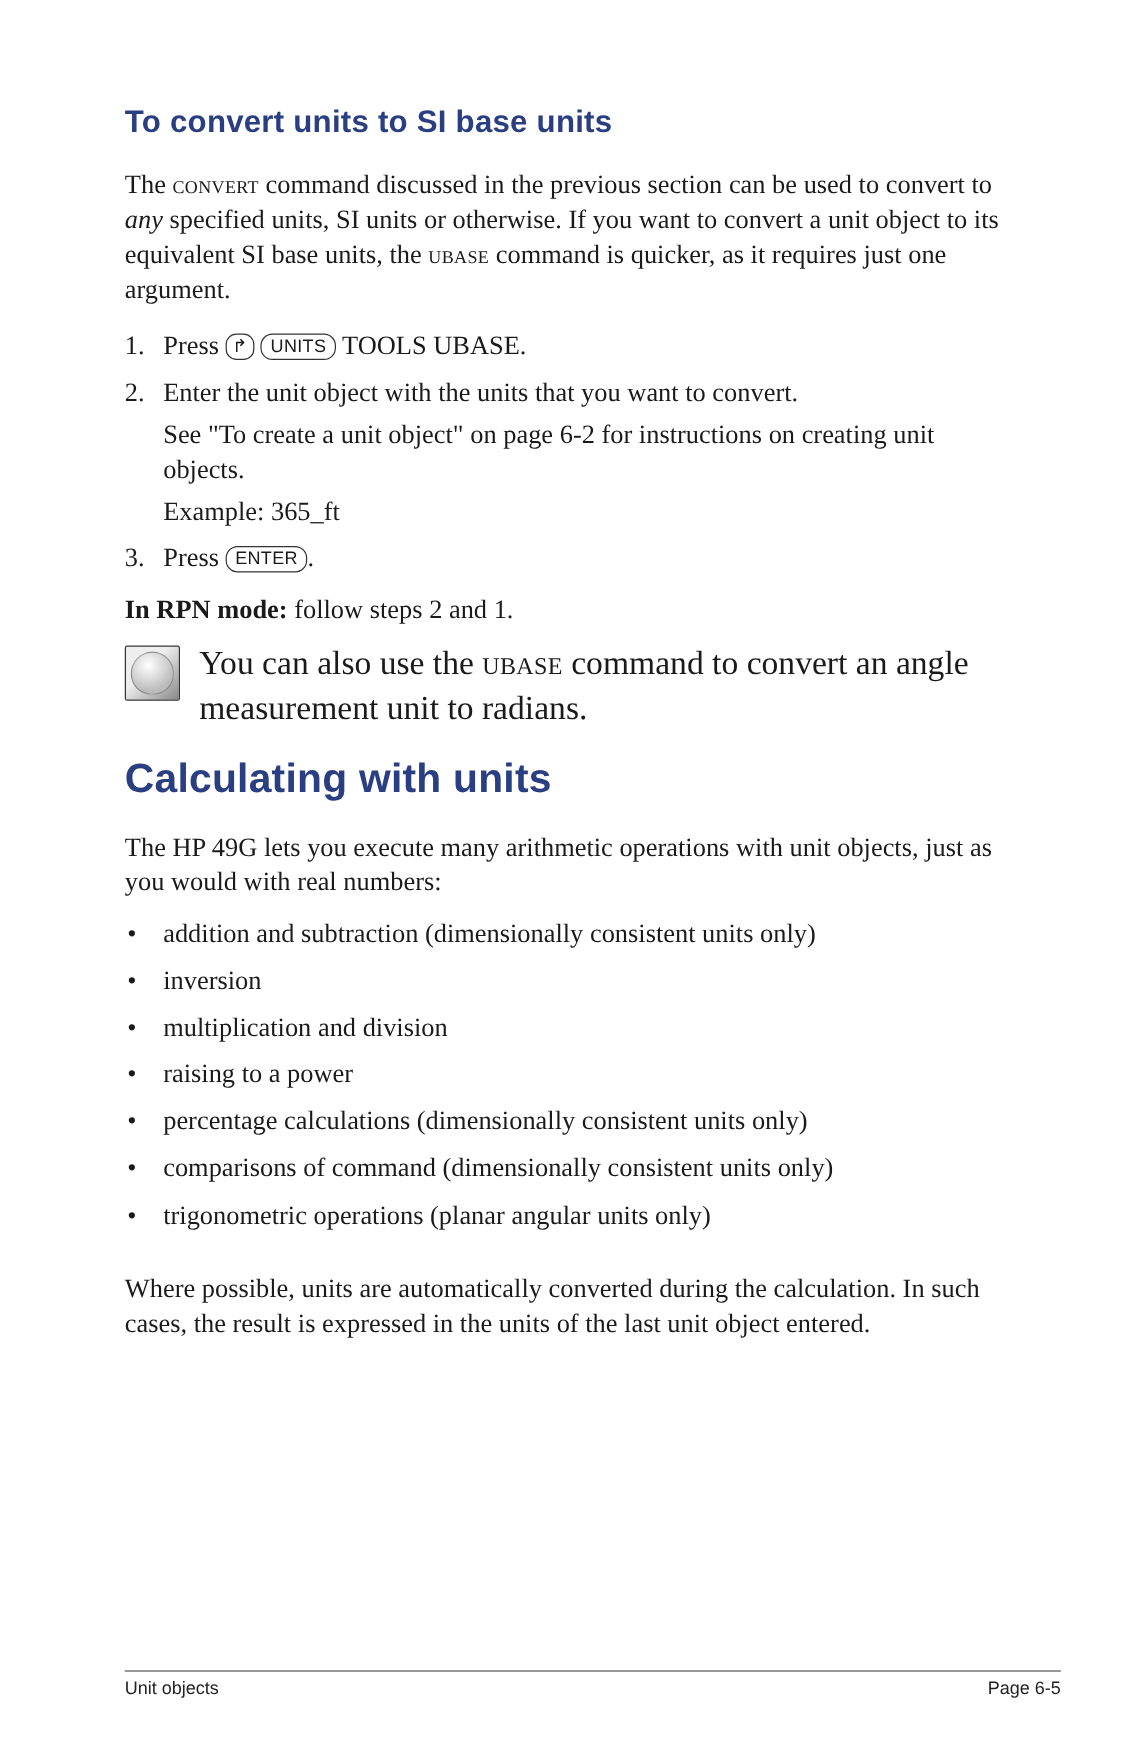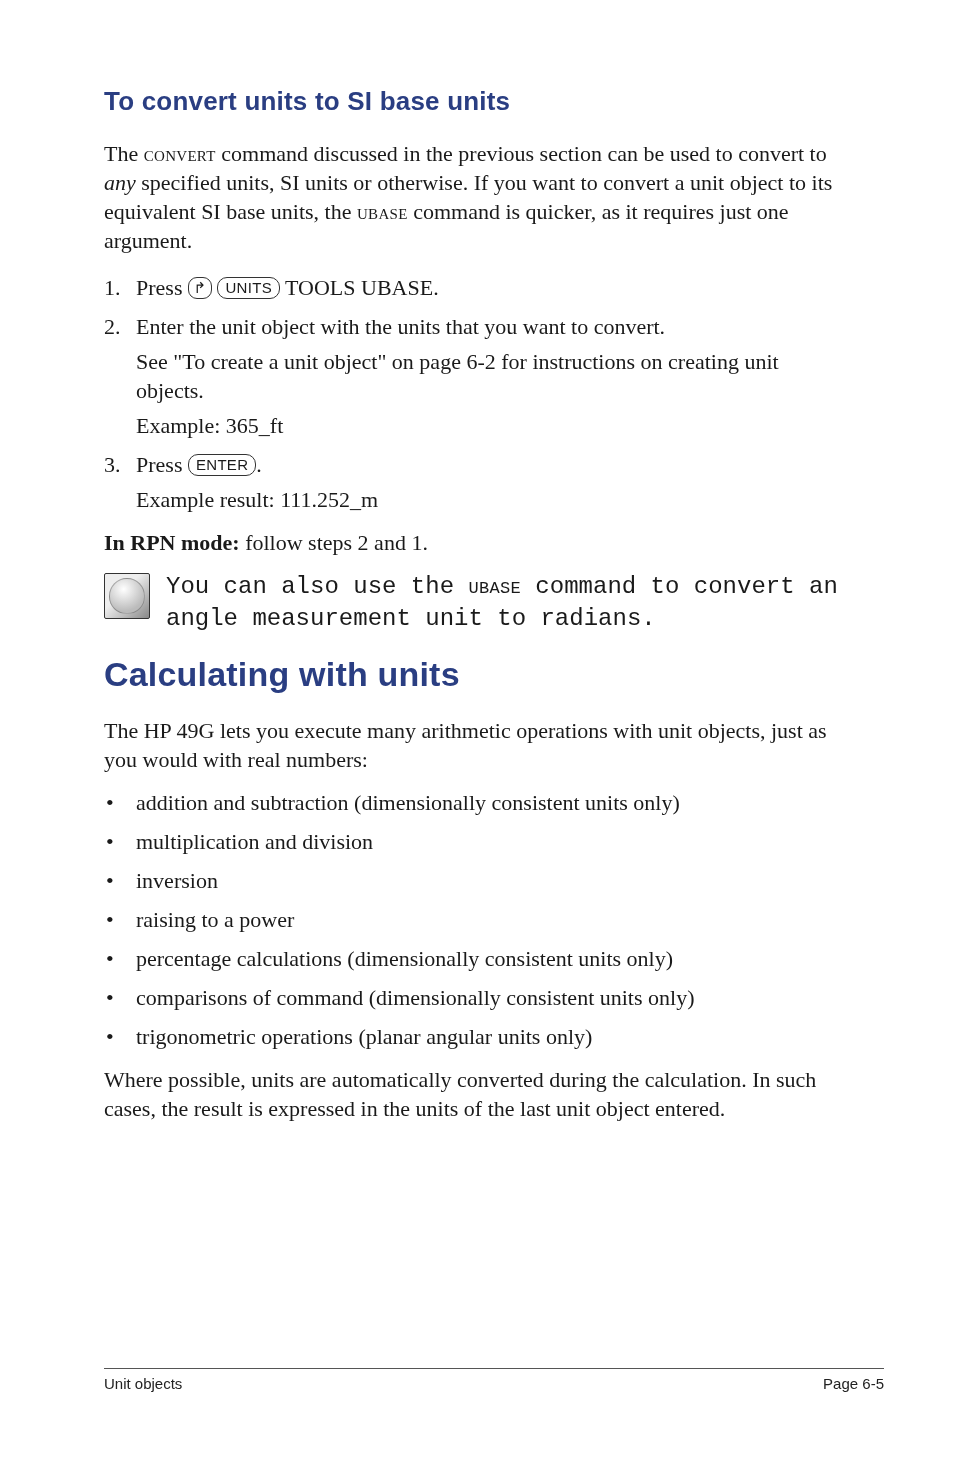--- a/index.html
+++ b/index.html
@@ -82,21 +82,21 @@
   }
   .keycap.mini {
     padding: 0 3px;
     border-radius: 9px;
     min-width: 16px;
     text-align: center;
   }
   ul.bullets {
     list-style: none;
     padding: 0;
-    margin: 0 0 14px 0;
+    margin: 0 0 32px 0;
   }
   ul.bullets > li {
     font-size: 22px;
     line-height: 1.32;
     padding-left: 32px;
     position: relative;
     margin-bottom: 10px;
   }
   ul.bullets > li::before {
     content: "•";
@@ -123,30 +123,29 @@
   }
   .tip-icon::before {
     content: "";
     position: absolute;
     top: 4px; left: 4px; right: 4px; bottom: 4px;
     border: 1px solid rgba(0,0,0,0.25);
     border-radius: 50% 50% 48% 48%;
     background: radial-gradient(circle at 40% 30%, #fff, #bbb 70%);
   }
   .tip-text {
-    font-size: 24px;
-    line-height: 1.32;
-    font-family: Liberation Mono, monospace;
+    font-size: 28px;
+    line-height: 1.32;
   }
   .bold { font-weight: bold; }
   .footer {
     position: absolute;
     left: 104px;
     right: 70px;
-    bottom: 72px;
+    bottom: 48px;
     border-top: 1px solid #555;
     padding-top: 6px;
     display: flex;
     justify-content: space-between;
     font-family: Arial, sans-serif;
     font-size: 15px;
     color: #222;
   }
 </style>
 </head>
@@ -165,43 +164,42 @@
       <span>Press </span><span class="keycap mini">↱</span>
       <span class="keycap">UNITS</span><span> TOOLS UBASE.</span>
     </li>
     <li>
       <span>Enter the unit object with the units that you want to convert.</span>
       <span class="step-sub">See "To create a unit object" on page 6-2 for instructions on creating unit objects.</span>
       <span class="step-sub">Example: 365_ft</span>
     </li>
     <li>
       <span>Press </span><span class="keycap">ENTER</span><span>.</span>
-      <span class="step-sub">Example result: 111.252_m</span>
     </li>
   </ol>
 
   <p>
     <span class="bold">In RPN mode:</span><span> follow steps 2 and 1.</span>
   </p>
 
   <div class="tip-row">
     <div class="tip-icon"></div>
     <div class="tip-text">
       <span>You can also use the </span><span class="smallcaps">ubase</span><span> command to convert an angle measurement unit to radians.</span>
     </div>
   </div>
 
   <h1 class="h-main">Calculating with units</h1>
 
   <p>The HP 49G lets you execute many arithmetic operations with unit objects, just as you would with real numbers:</p>
 
   <ul class="bullets">
     <li>addition and subtraction (dimensionally consistent units only)</li>
+    <li>inversion</li>
     <li>multiplication and division</li>
-    <li>inversion</li>
     <li>raising to a power</li>
     <li>percentage calculations (dimensionally consistent units only)</li>
     <li>comparisons of command (dimensionally consistent units only)</li>
     <li>trigonometric operations (planar angular units only)</li>
   </ul>
 
   <p>Where possible, units are automatically converted during the calculation. In such cases, the result is expressed in the units of the last unit object entered.</p>
 
 </div>
 

